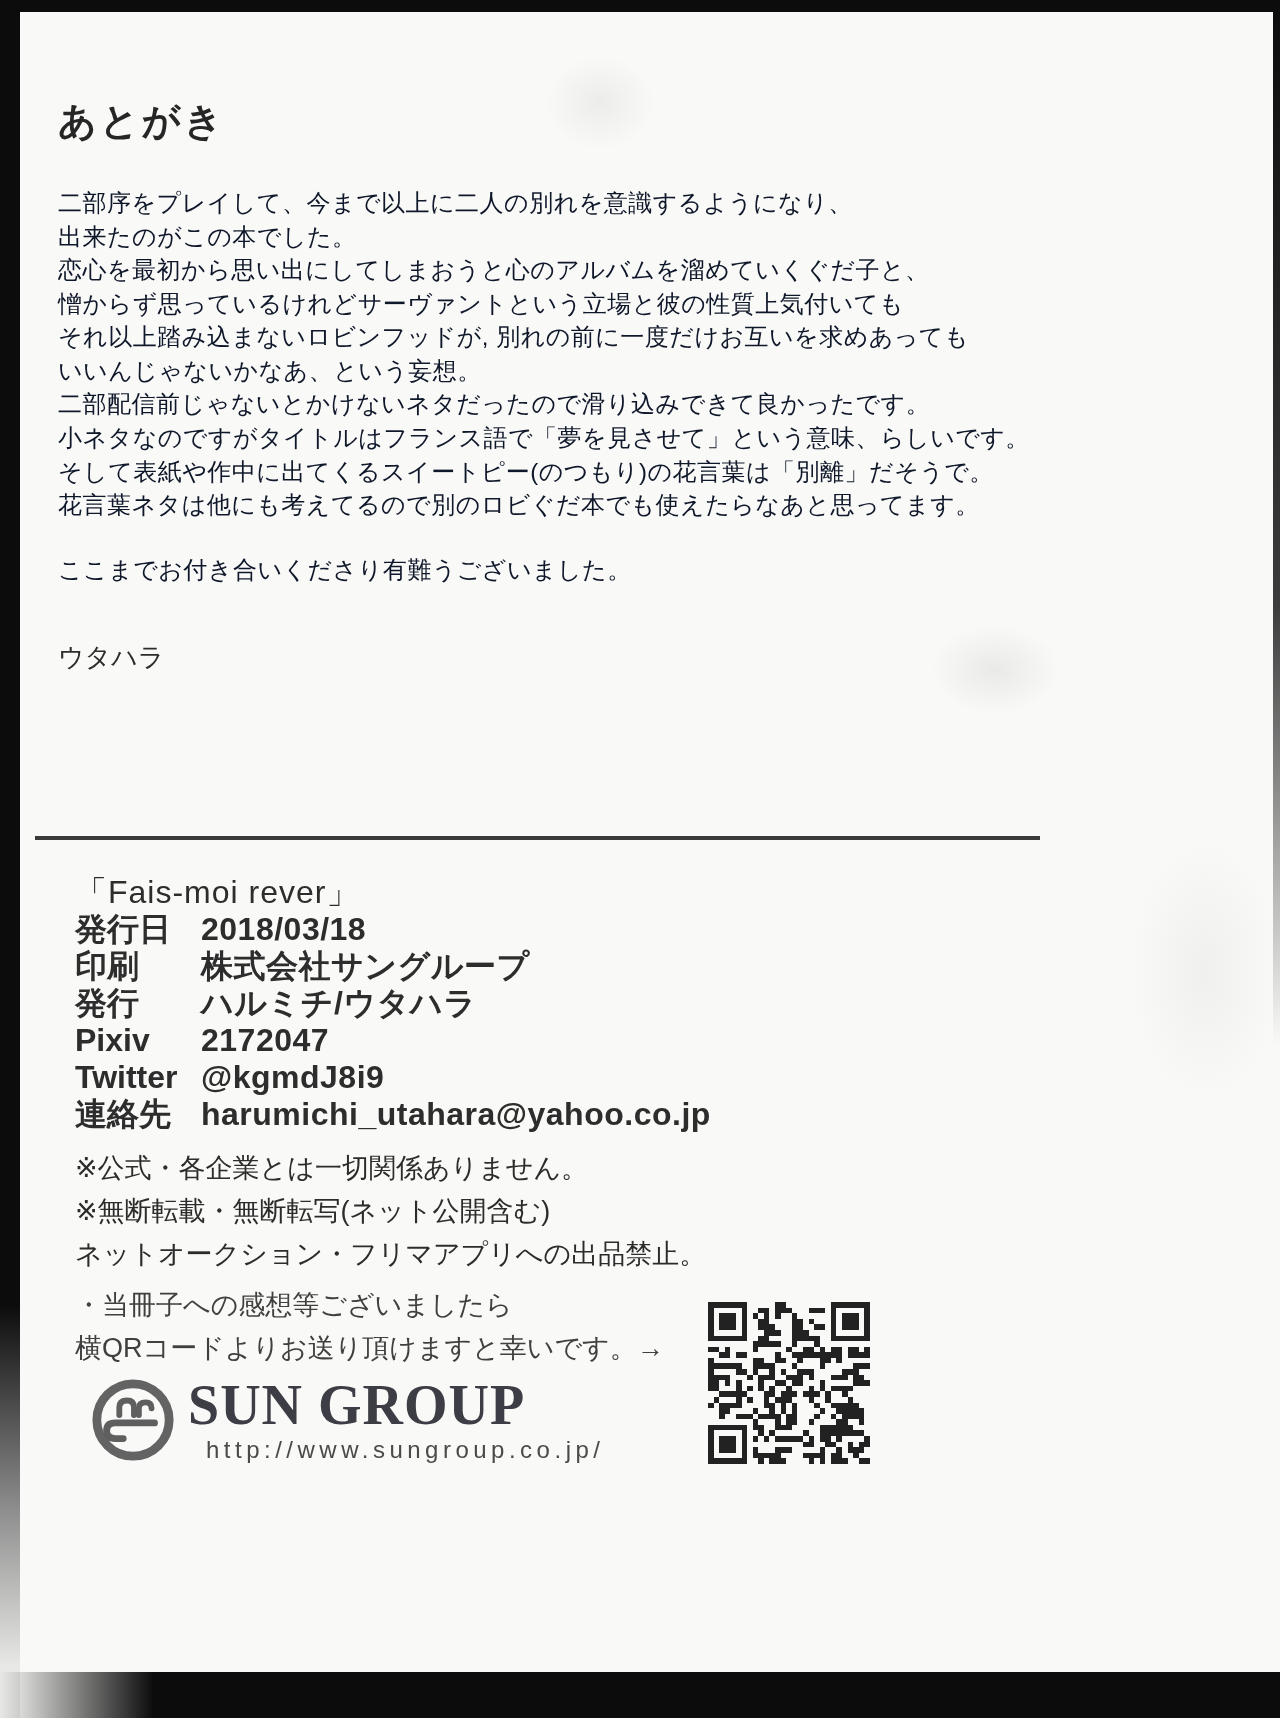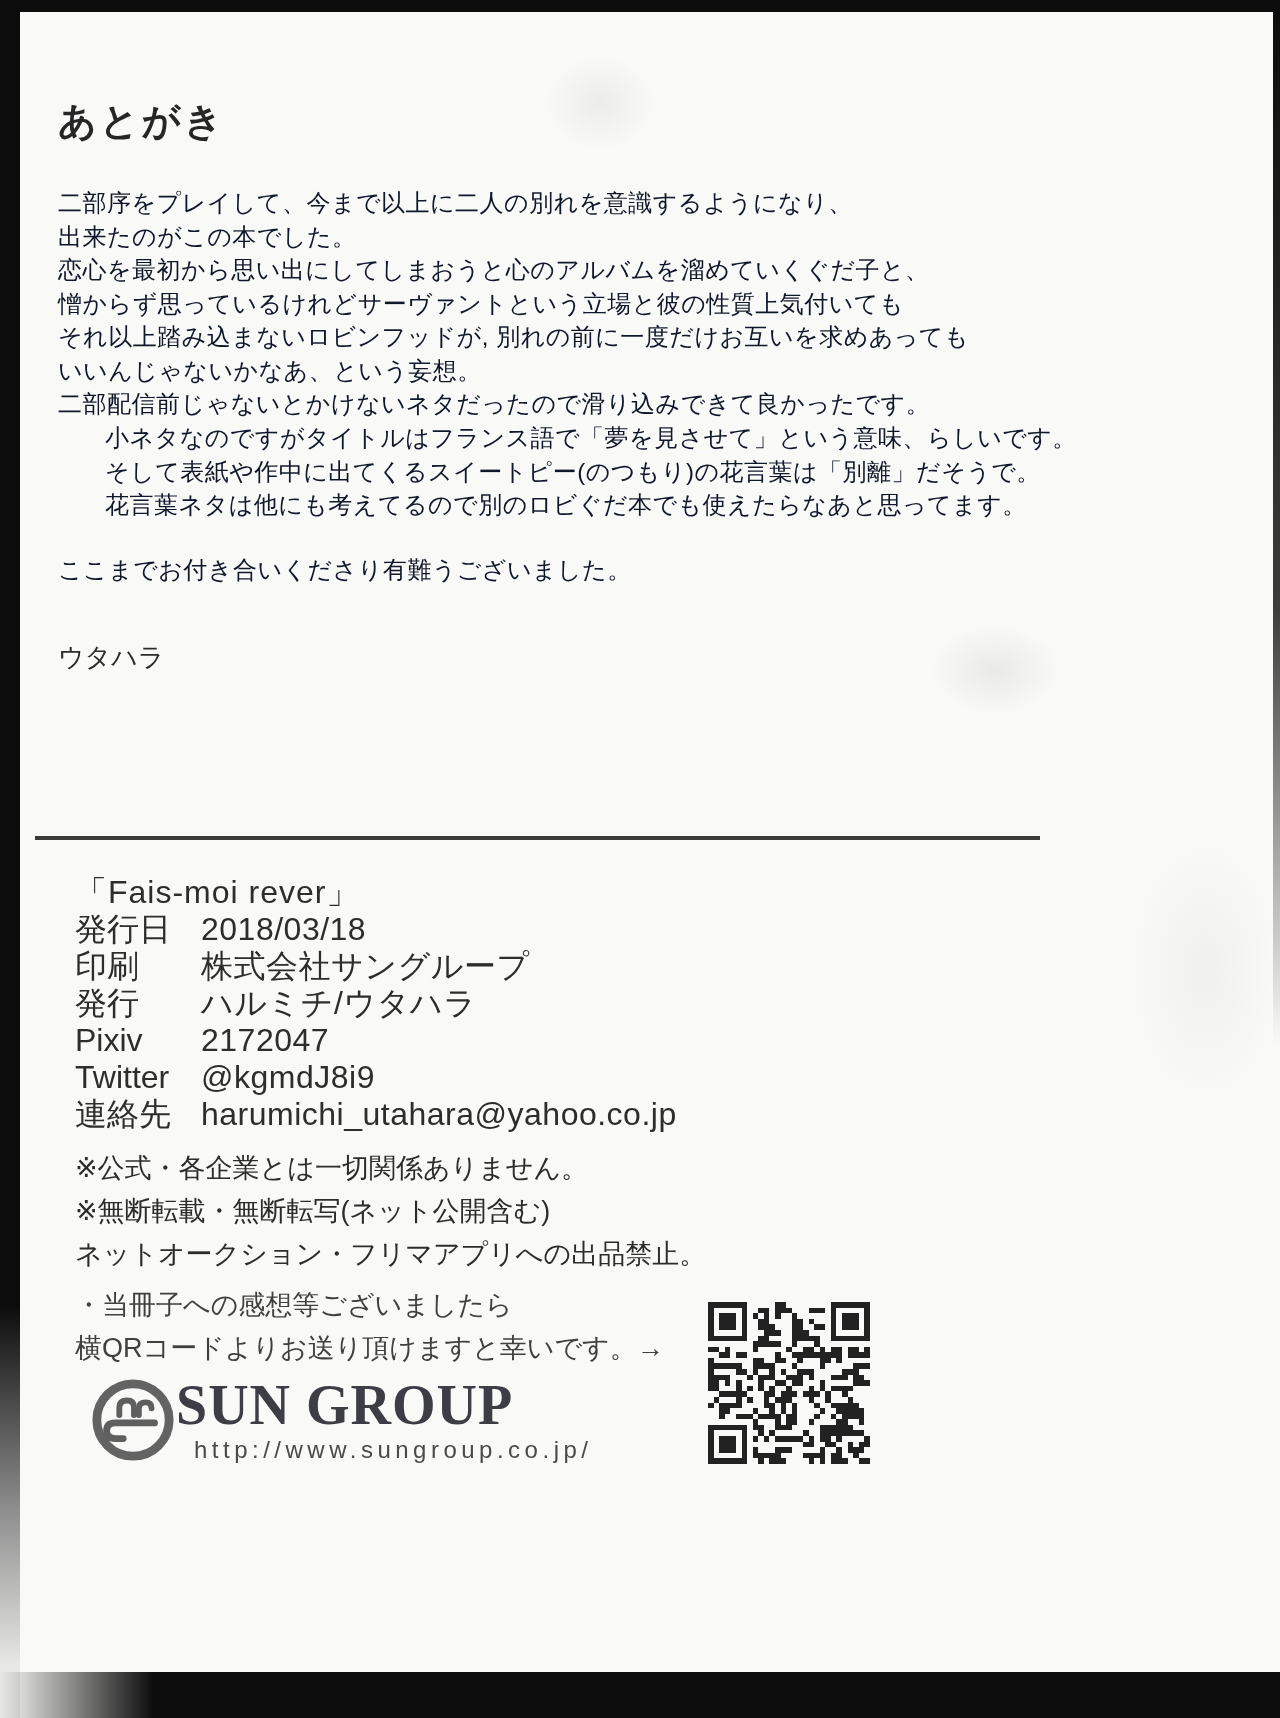--- a/index.html
+++ b/index.html
@@ -26,38 +26,38 @@
     background:radial-gradient(ellipse at center,rgba(120,120,120,.12),rgba(120,120,120,0) 70%);}
   .sm3{left:1130px;top:840px;width:150px;height:260px;
     background:radial-gradient(ellipse at center,rgba(130,130,130,.08),rgba(130,130,130,0) 70%);}
   .paper{position:absolute;left:20px;top:12px;width:1255px;height:1353px;background:transparent;z-index:2;}
   
   .title{position:absolute;left:38px;top:84px;font-size:38px;font-weight:bold;
     letter-spacing:3px;color:#262626;}
   .para{position:absolute;left:38px;font-size:24px;line-height:33.5px;
     letter-spacing:0.5px;color:#0f172a;white-space:nowrap;}
   .para-1{top:174px;}
-  .para-2{top:409px;margin-left:47px;}
+  .para-2{top:409px;}
   .para-3{top:541px;}
   .signature{position:absolute;left:38px;top:628px;font-size:26px;color:#2d2d2d;}
   .divider{position:absolute;left:15px;top:824px;width:1005px;height:4px;background:#3a3a3a;}
   
   .colophon{position:absolute;left:55px;top:862px;font-size:32px;line-height:37px;color:#2d2d2d;}
   .book-title{letter-spacing:1px;}
-  .crow{display:flex;}
+  .crow{display:flex;font-weight:bold;}
   .crow .lbl{width:126px;flex:0 0 126px;}
   .crow .val{letter-spacing:0.5px;}
   .notices{position:absolute;left:55px;top:1135px;font-size:27px;line-height:43px;color:#2c2c2c;white-space:nowrap;}
   .feedback{position:absolute;left:55px;top:1272px;font-size:27px;line-height:43px;color:#404040;white-space:nowrap;}
   
   .qr{position:absolute;left:688px;top:1290px;width:162px;height:162px;}
   
   .printer{position:absolute;left:70px;top:1364px;display:flex;align-items:flex-start;}
   .logo-mark{width:86px;height:88px;}
-  .printer-text{margin-left:0;}
+  .printer-text{margin-left:12px;}
   .printer-name{font-family:"Liberation Serif","DejaVu Serif",serif;font-weight:bold;
     font-size:56px;line-height:58px;color:#3d3d45;letter-spacing:1px;}
   .printer-url{font-size:24px;letter-spacing:4.5px;color:#4a4a4a;margin-top:2px;margin-left:18px;}
 </style>
 </head>
 <body>
 
 <div class="bar bar-top"></div>
 <div class="bar bar-left"></div>
 <div class="bar bar-bottom"></div>

